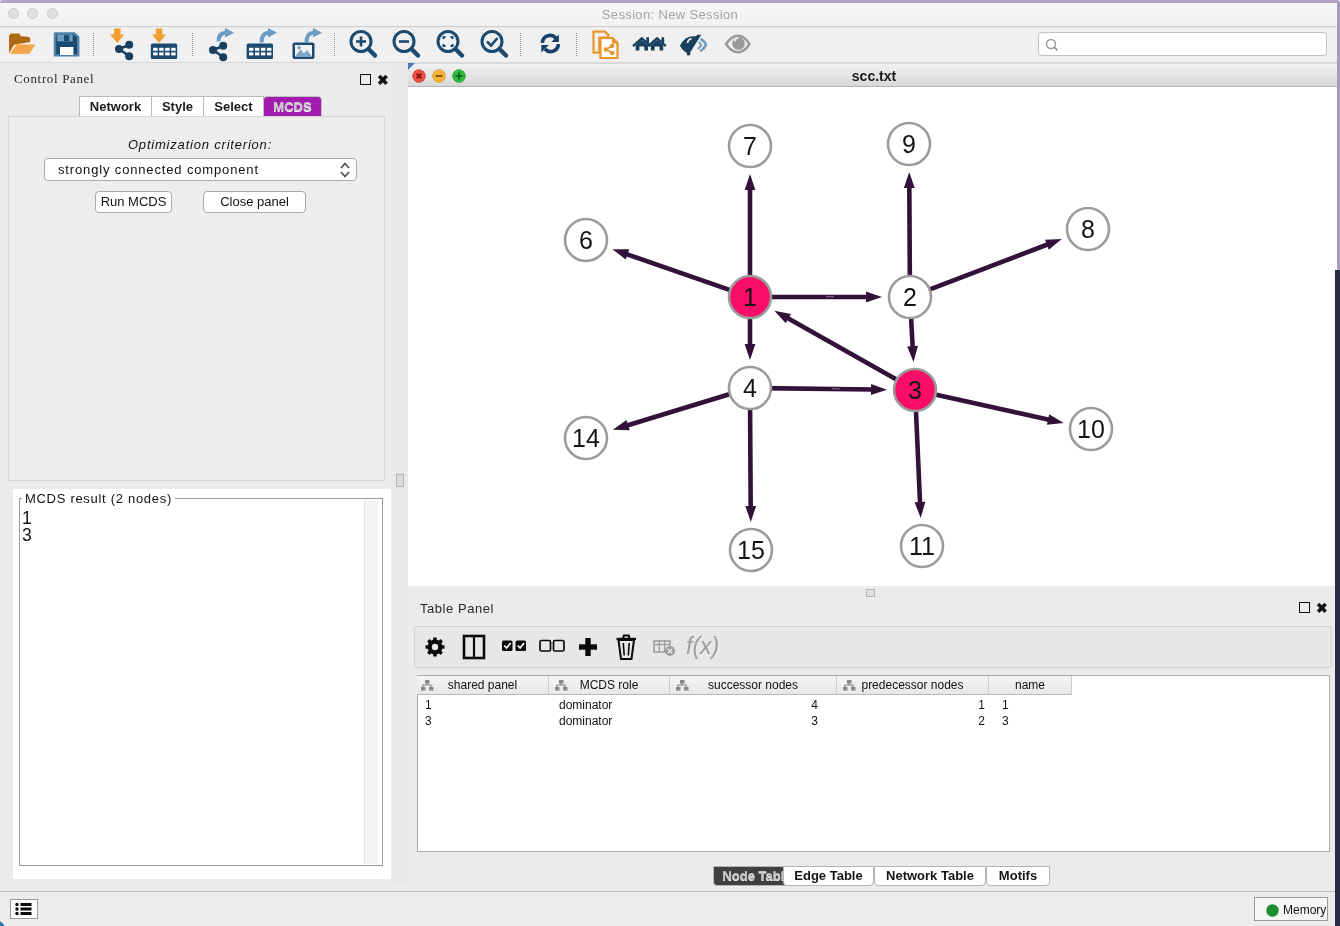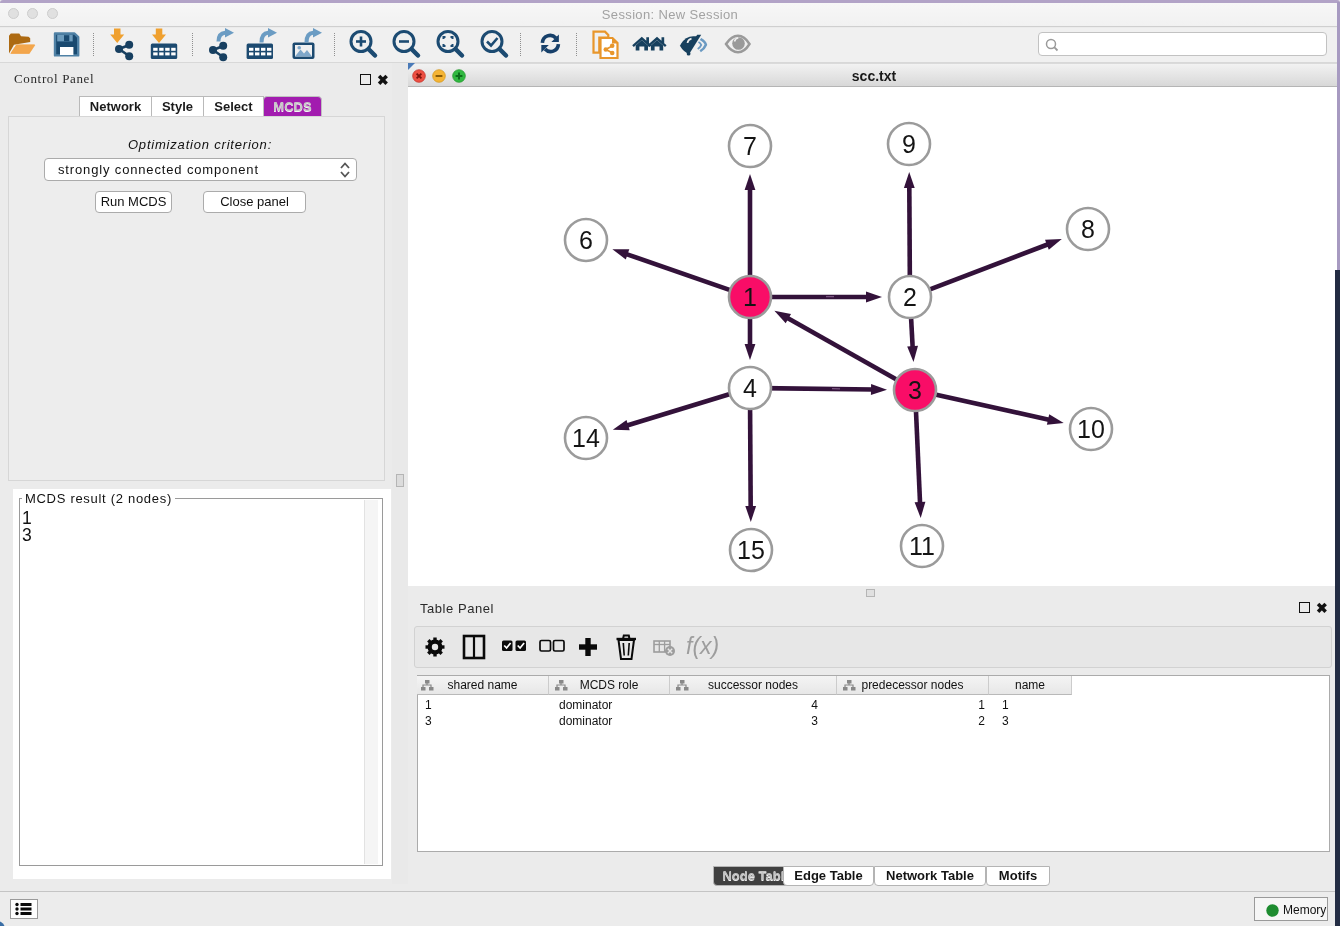--- a/index.html
+++ b/index.html
@@ -393,21 +393,21 @@
 <line x1="240" y1="18.5" x2="256" y2="18.5" stroke="#9d9d9d" stroke-width="1.3"></line>
 <line x1="245.3" y1="15" x2="245.3" y2="26" stroke="#9d9d9d" stroke-width="1.3"></line>
 <line x1="250.6" y1="15" x2="250.6" y2="26" stroke="#9d9d9d" stroke-width="1.3"></line>
 <circle cx="256" cy="25" r="5" fill="#9d9d9d"></circle>
 <path d="M253.8 22.8 L258.2 27.2 M258.2 22.8 L253.8 27.2" stroke="#e7e7e7" stroke-width="1.4"></path>
 </g>
 
 <text x="272" y="28" font-family="Liberation Serif, serif" font-style="italic" font-size="23" fill="#9d9d9d">f(x)</text>
 </svg>
 <div class="abs" id="tptable"></div>
-<div class="th" style="left:417px; width:132px;">shared name</div>
+<div class="th" style="left:417px; width:132px;">shared panel</div>
 <div class="th" style="left:549px; width:121px;">MCDS role</div>
 <div class="th" style="left:670px; width:167px;">successor nodes</div>
 <div class="th" style="left:837px; width:152px;">predecessor nodes</div>
 <div class="th" style="left:989px; width:83px;">name</div>
 <svg class="abs" style="left:417px; top:676px;" width="660" height="19" viewBox="0 0 660 19">
 <g fill="#888">
 <g id="tree">
         <rect x="8" y="4" width="4.5" height="3.5"></rect>
         <rect x="4" y="11" width="4.5" height="3.5"></rect>
         <rect x="12" y="11" width="4.5" height="3.5"></rect>

